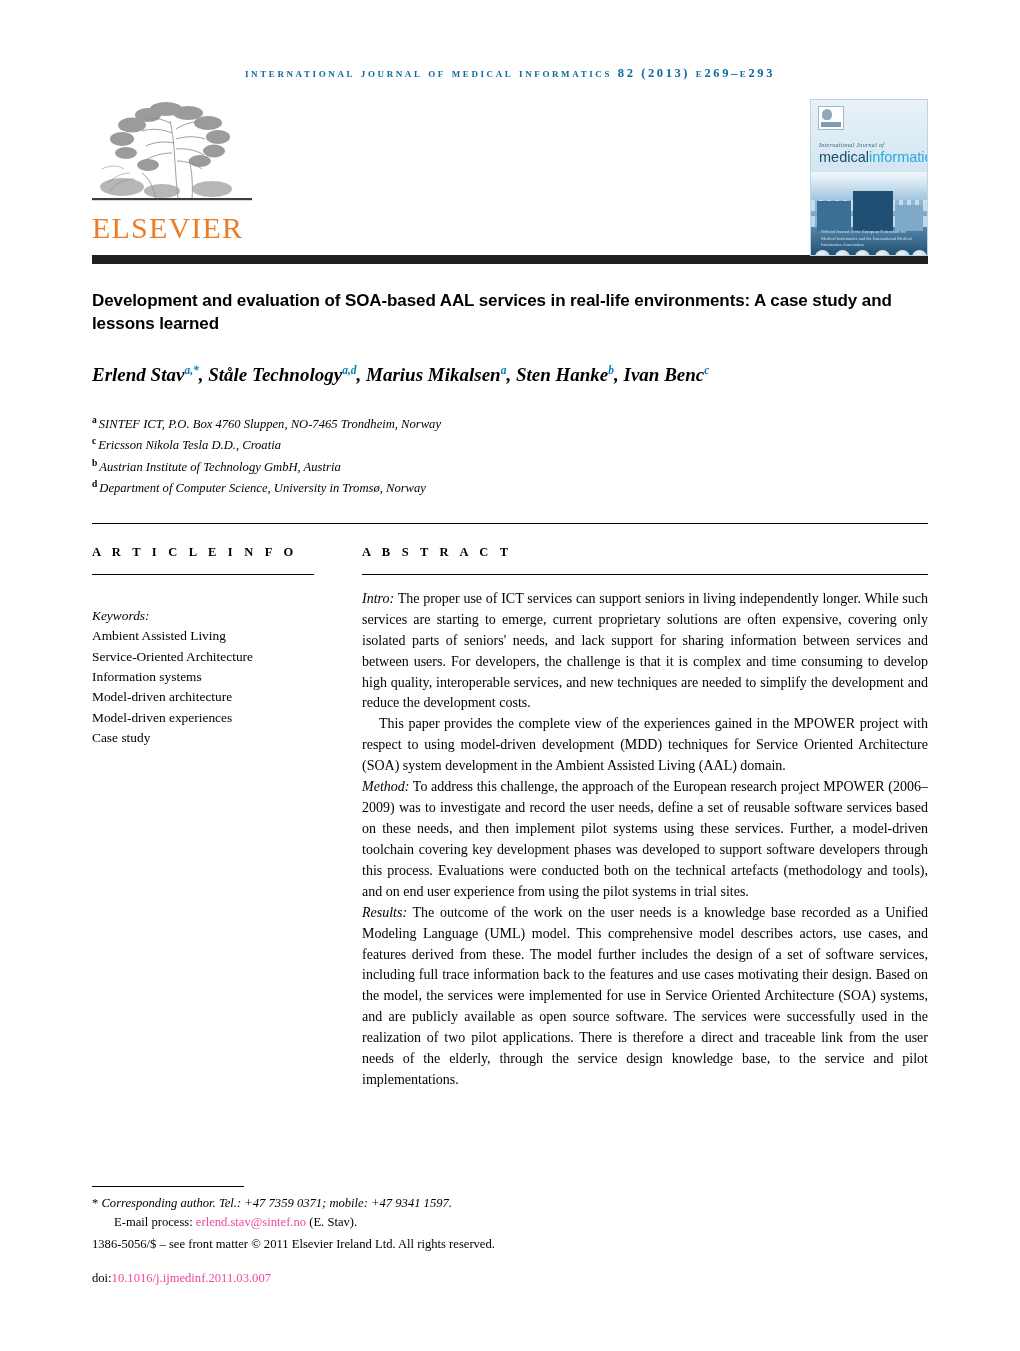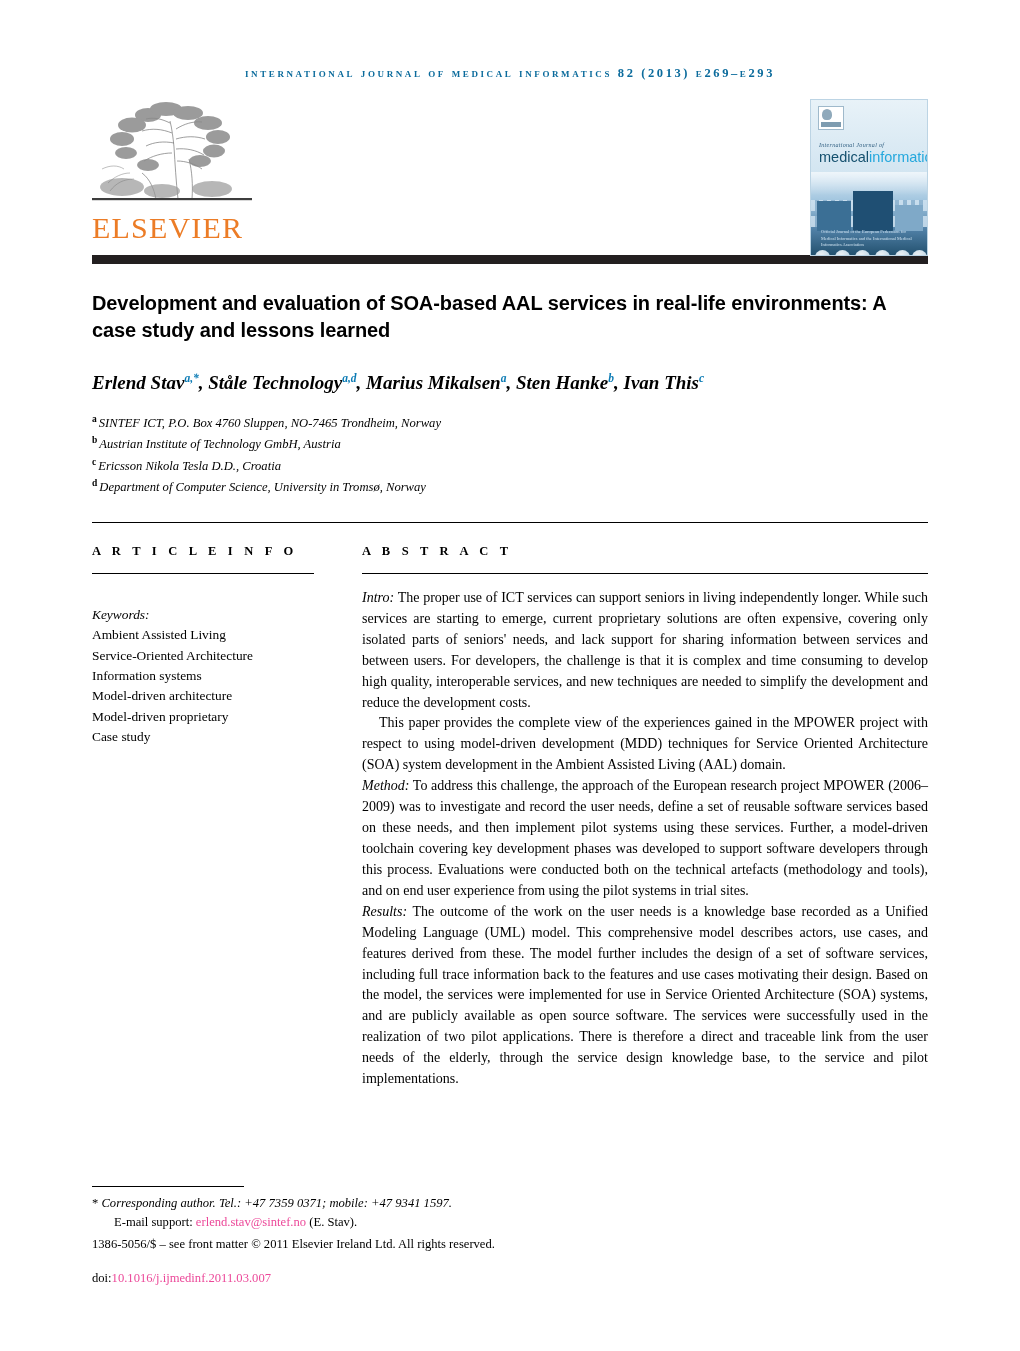--- a/index.html
+++ b/index.html
@@ -152,41 +152,41 @@
 
   .thick-rule {
     height: 9px;
     background: #231f20;
     margin-top: 6px;
   }
 
   
   .article-title {
     font-family: "Liberation Sans", "DejaVu Sans", sans-serif;
-    font-size: 20px;
+    font-size: 17px;
     font-weight: bold;
     line-height: 1.34;
     color: #000000;
     margin-top: 26px;
     letter-spacing: -0.1px;
   }
 
   
   .authors {
     font-family: "Liberation Serif", "DejaVu Serif", serif;
     font-style: italic;
     font-weight: bold;
     font-size: 19px;
     margin-top: 27px;
     line-height: 1.3;
   }
   .authors sup { color: #0d7cb5; font-size: 11.5px; font-style: italic; font-weight: bold; }
 
   .affiliations {
-    margin-top: 16px;
+    margin-top: 25px;
     font-size: 12.6px;
     font-style: italic;
     line-height: 1.54;
   }
   .affiliations .mark {
     font-style: normal;
     font-weight: bold;
     font-size: 9.5px;
     vertical-align: super;
     margin-right: 2px;
@@ -336,46 +336,46 @@
         </div>
         <div class="cover-caption">Official Journal of the European Federation for Medical Informatics and the International Medical Informatics Association</div>
       </div>
     </div>
   </div>
 
   <div class="thick-rule"></div>
 
   <h1 class="article-title">Development and evaluation of SOA-based AAL services in real-life environments: A case study and lessons learned</h1>
 
-  <div class="authors"><span>Erlend Stav</span><sup>a,*</sup>, <span>Ståle Technology</span><sup>a,d</sup>, <span>Marius Mikalsen</span><sup>a</sup>, <span>Sten Hanke</span><sup>b</sup>, <span>Ivan This</span><sup>c</sup></div>
+  <div class="authors"><span>Erlend Stav</span><sup>a,*</sup>, <span>Ståle Technology</span><sup>a,d</sup>, <span>Marius Mikalsen</span><sup>a</sup>, <span>Sten Hanke</span><sup>b</sup>, <span>Ivan Benc</span><sup>c</sup></div>
   <div class="affiliations">
       <div><span class="mark">a</span><span>SINTEF ICT, P.O. Box 4760 Sluppen, NO-7465 Trondheim, Norway</span></div>
+      <div><span class="mark">c</span><span>Ericsson Nikola Tesla D.D., Croatia</span></div>
       <div><span class="mark">b</span><span>Austrian Institute of Technology GmbH, Austria</span></div>
-      <div><span class="mark">c</span><span>Ericsson Nikola Tesla D.D., Croatia</span></div>
       <div><span class="mark">d</span><span>Department of Computer Science, University in Tromsø, Norway</span></div>
     </div>
 
   <div class="cols-rule-top"></div>
   <div class="cols">
 
     <div class="col-info">
       <div class="section-head">A R T I C L E   I N F O</div>
       <div class="head-rule"></div>
 
 
       <div class="info-gap"></div>
 
       <div class="info-block">
         <div class="lbl">Keywords:</div>
         <div>
             <div>Ambient Assisted Living</div>
             <div>Service-Oriented Architecture</div>
             <div>Information systems</div>
             <div>Model-driven architecture</div>
-            <div>Model-driven proprietary</div>
+            <div>Model-driven experiences</div>
             <div>Case study</div>
           </div>
       </div>
     </div>
 
     <div class="col-abstract">
       <div class="section-head">A B S T R A C T</div>
       <div class="head-rule"></div>
       <div class="abstract-body">
           <p><span class="run-in">Intro:</span> The proper use of ICT services can support seniors in living independently longer. While such services are starting to emerge, current proprietary solutions are often expensive, covering only isolated parts of seniors' needs, and lack support for sharing information between services and between users. For developers, the challenge is that it is complex and time consuming to develop high quality, interoperable services, and new techniques are needed to simplify the development and reduce the development costs.</p>
@@ -386,21 +386,21 @@
     </div>
   </div>
 
   <div class="footnotes">
     <div class="fn-rule"></div>
     <div class="fn-corr">
       <span class="plain">*</span>
       <span>Corresponding author. Tel.: +47 7359 0371; mobile: +47 9341 1597.</span>
     </div>
     <div class="fn-email">
-      <span class="lbl">E-mail support:</span>
+      <span class="lbl">E-mail process:</span>
       <span class="link">erlend.stav@sintef.no</span>
       <span class="lbl">(E. Stav).</span>
     </div>
     <div class="fn-copy">1386-5056/$ – see front matter © 2011 Elsevier Ireland Ltd. All rights reserved.</div>
     <div class="fn-doi">
       <span>doi:</span><span class="link">10.1016/j.ijmedinf.2011.03.007</span>
     </div>
   </div>
 
 </div>

